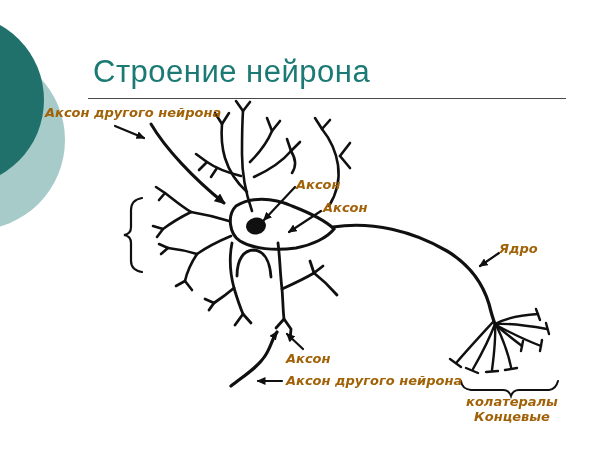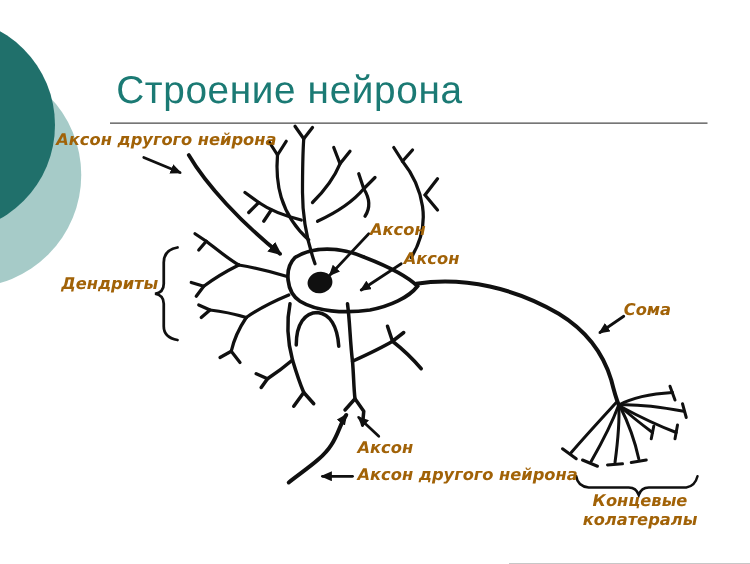--- a/index.html
+++ b/index.html
@@ -140,23 +140,22 @@
       <path d="M115,126 L144,138" marker-end="url(#ah)"></path>
       <path d="M295,187 L264,220" marker-end="url(#ah)"></path>
       <path d="M321,211 L289,232" marker-end="url(#ah)"></path>
       <path d="M499,253 L480,266" marker-end="url(#ah)"></path>
       <path d="M303,349 L287,334" marker-end="url(#ah)"></path>
       <path d="M282,381 L258,381" marker-end="url(#ah)"></path>
     </g>
   </svg>
 
   <div class="dlabel" style="left:45px;top:105px">Аксон другого нейрона</div>
-  <div class="dlabel" style="left:49px;top:220px">Дендриты</div>
   <div class="dlabel" style="left:296px;top:177px">Аксон</div>
   <div class="dlabel" style="left:323px;top:200px">Аксон</div>
-  <div class="dlabel" style="left:499px;top:241px">Сома</div>
+  <div class="dlabel" style="left:499px;top:241px">Ядро</div>
   <div class="dlabel" style="left:286px;top:351px">Аксон</div>
   <div class="dlabel" style="left:286px;top:373px">Аксон другого нейрона</div>
   <div class="dlabel center" style="left:458px;top:394px;width:108px">
+    <div>колатералы</div>
     <div>Концевые</div>
-    <div>колатералы</div>
   </div>
 </div>
 
 </body></html>

